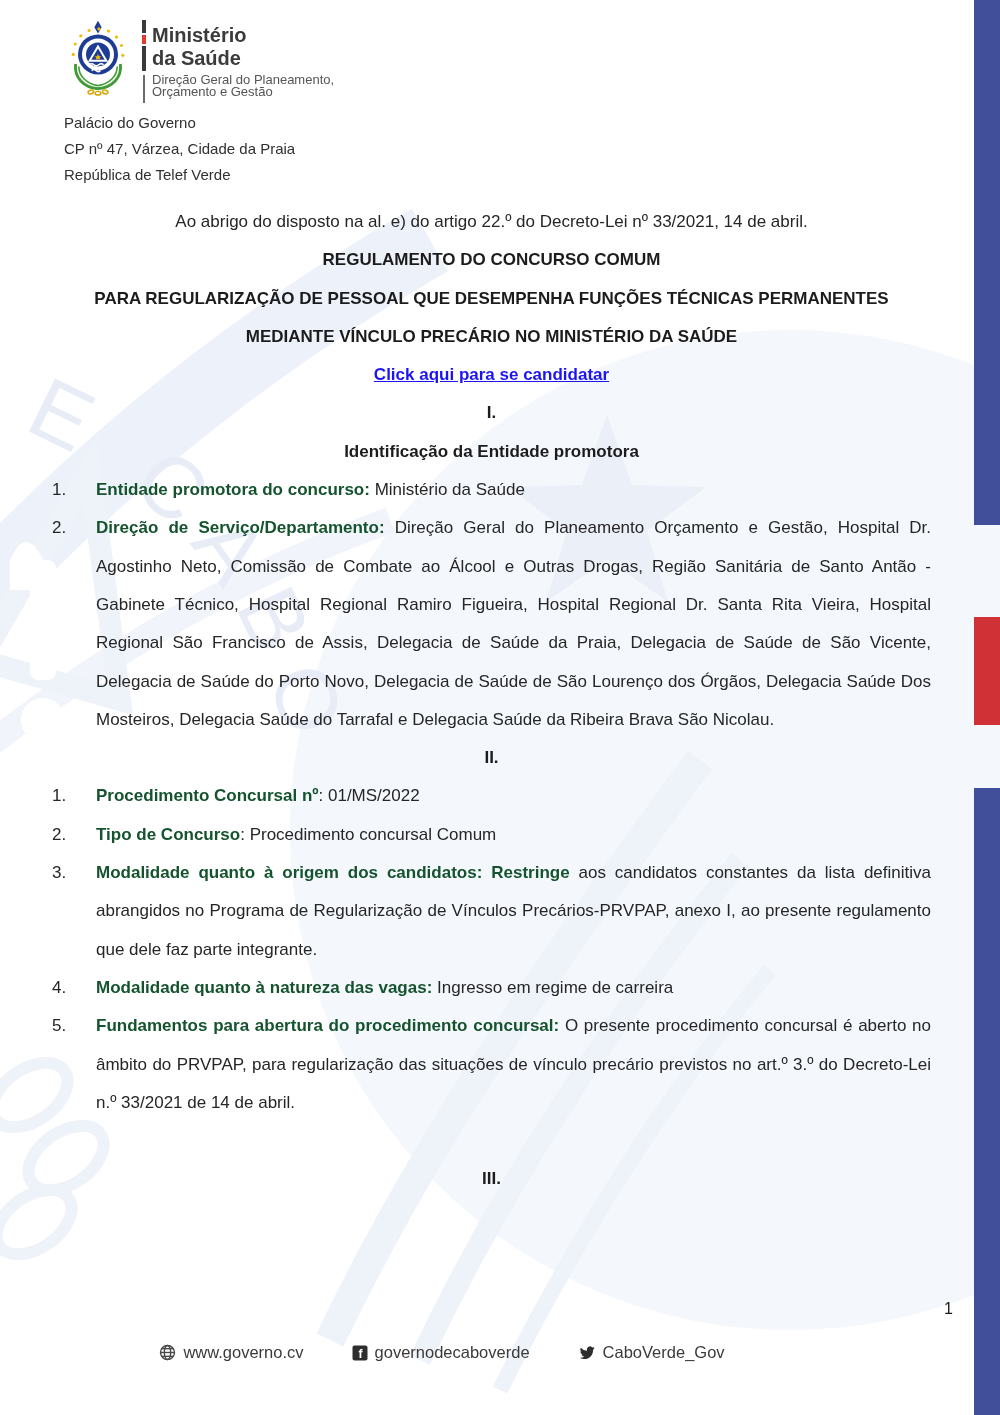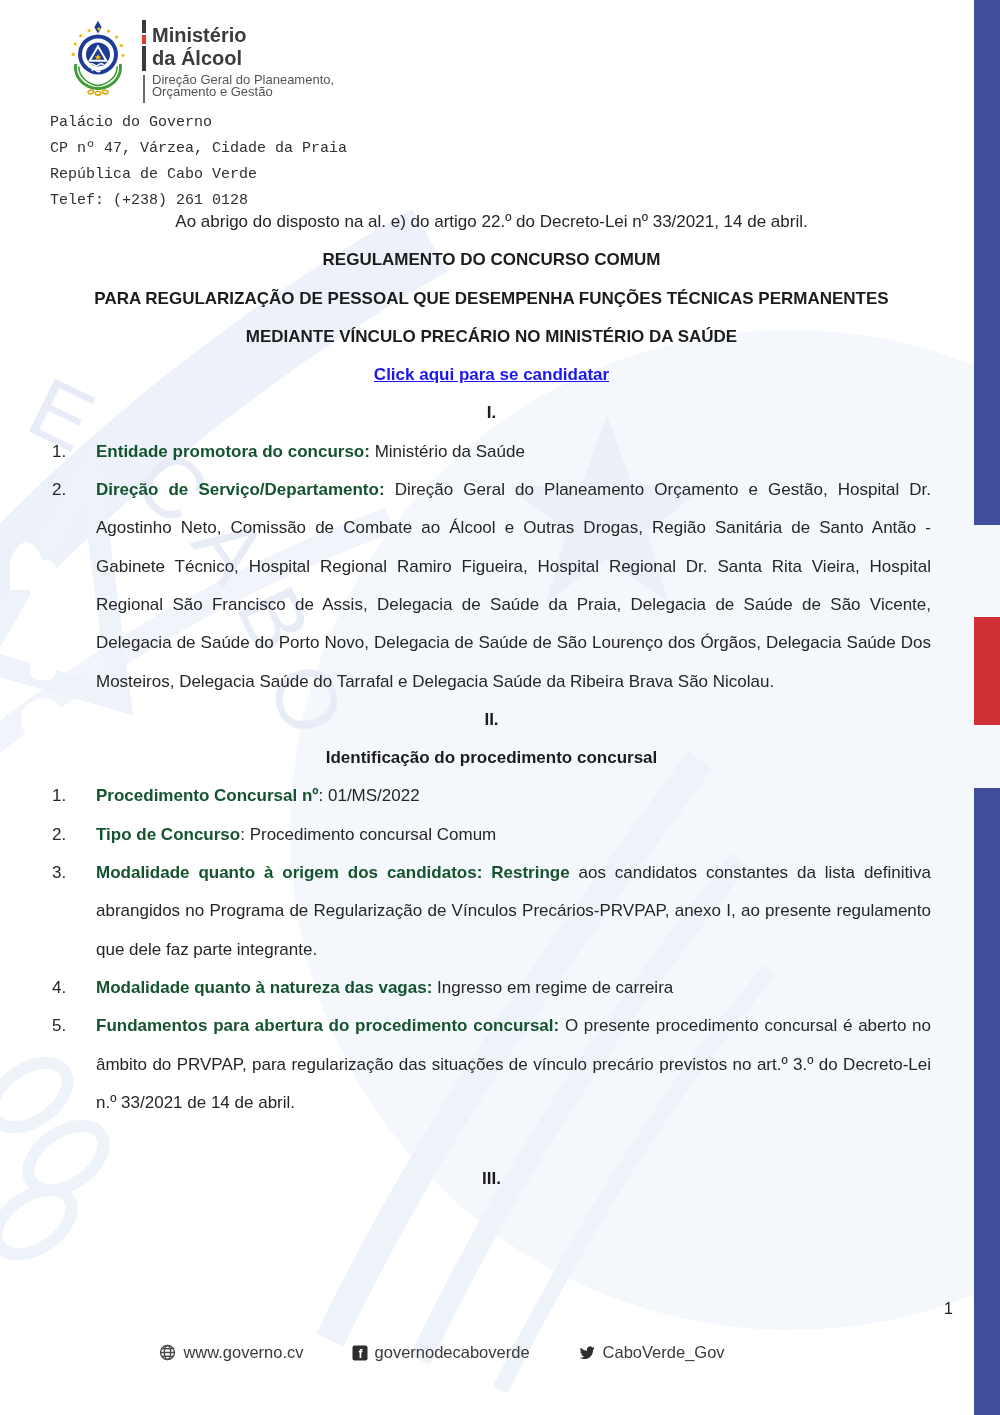--- a/index.html
+++ b/index.html
@@ -20,21 +20,21 @@
   .logo-bars{display:flex;flex-direction:column;align-items:center;margin:4px 6px 0 4px;}
   .seg{width:4px;}
   .seg-d1{height:13px;background:#3a3a3a;}
   .seg-r{height:9px;background:#e03a30;margin:2px 0;}
   .seg-d2{height:25px;background:#3a3a3a;}
   .seg-sub{height:28px;width:2.5px;background:#6a6a6a;margin-top:4px;}
   .logo-text{padding-top:2px;}
   .logo-title{font-size:20px;font-weight:bold;color:#3b3b3b;line-height:23px;}
   .logo-sub{font-size:13px;color:#555;line-height:11.5px;margin-top:4px;}
   
-  .address{position:absolute;top:110px;left:50px;font-size:15px;line-height:26px;color:#303030;z-index:2;font-family:Liberation Mono, monospace;}
+  .address{position:absolute;top:110px;left:64px;font-size:15px;line-height:26px;color:#303030;z-index:2;}
   
   .content{position:absolute;left:52px;top:203px;width:879px;z-index:2;font-size:17px;line-height:38.3px;}
   .content p{margin:0;}
   .center{text-align:center;}
   .bold{font-weight:bold;color:#1c1c1c;}
   .doc-link{font-weight:bold;color:#1d15f0;text-decoration:underline;cursor:pointer;margin-top:43px;}
   .li{display:flex;}
   .li .num{flex:0 0 44px;}
   .li .txt{flex:1;text-align:justify;}
   .li b{color:#14532d;}
@@ -116,55 +116,54 @@
       </g>
     </svg>
     <div class="logo-bars">
       <div class="seg seg-d1"></div>
       <div class="seg seg-r"></div>
       <div class="seg seg-d2"></div>
       <div class="seg seg-sub"></div>
     </div>
     <div class="logo-text">
       <div class="logo-title">Ministério</div>
-      <div class="logo-title">da Álcool</div>
+      <div class="logo-title">da Saúde</div>
       <div class="logo-sub">
         <div>Direção Geral do Planeamento,</div>
         <div>Orçamento e Gestão</div>
       </div>
     </div>
   </div>
 
   <div class="address">
     <div>Palácio do Governo</div>
     <div>CP nº 47, Várzea, Cidade da Praia</div>
-    <div>República de Cabo Verde</div>
-    <div>Telef: (+238) 261 0128</div>
+    <div>República de Telef Verde</div>
   </div>
 
   <div class="content">
     <p class="center">Ao abrigo do disposto na al. e) do artigo 22.º do Decreto-Lei nº 33/2021, 14 de abril.</p>
     <p class="center bold">REGULAMENTO DO CONCURSO COMUM</p>
     <p class="center bold">PARA REGULARIZAÇÃO DE PESSOAL QUE DESEMPENHA FUNÇÕES TÉCNICAS PERMANENTES</p>
     <p class="center bold">MEDIANTE VÍNCULO PRECÁRIO NO MINISTÉRIO DA SAÚDE</p>
     <p class="center"><a class="doc-link" href="#">Click aqui para se candidatar</a></p>
 
     <p class="center bold">I.</p>
+    <p class="center bold">Identificação da Entidade promotora</p>
 
     <div class="li">
       <span class="num">1.</span>
       <p class="txt"><b>Entidade promotora do concurso:</b><span> Ministério da Saúde</span></p>
     </div>
     <div class="li">
       <span class="num">2.</span>
       <p class="txt"><b>Direção de Serviço/Departamento:</b><span> Direção Geral do Planeamento Orçamento e Gestão, Hospital Dr. Agostinho Neto, Comissão de Combate ao Álcool e Outras Drogas, Região Sanitária de Santo Antão - Gabinete Técnico, Hospital Regional Ramiro Figueira, Hospital Regional Dr. Santa Rita Vieira, Hospital Regional São Francisco de Assis, Delegacia de Saúde da Praia, Delegacia de Saúde de São Vicente, Delegacia de Saúde do Porto Novo, Delegacia de Saúde de São Lourenço dos Órgãos, Delegacia Saúde Dos Mosteiros, Delegacia Saúde do Tarrafal e Delegacia Saúde da Ribeira Brava São Nicolau.</span></p>
     </div>
 
     <p class="center bold">II.</p>
-    <p class="center bold">Identificação do procedimento concursal</p>
 
     <div class="li">
       <span class="num">1.</span>
       <p class="txt"><b>Procedimento Concursal nº</b><span>: 01/MS/2022</span></p>
     </div>
     <div class="li">
       <span class="num">2.</span>
       <p class="txt"><b>Tipo de Concurso</b><span>: Procedimento concursal Comum</span></p>
     </div>
     <div class="li">

